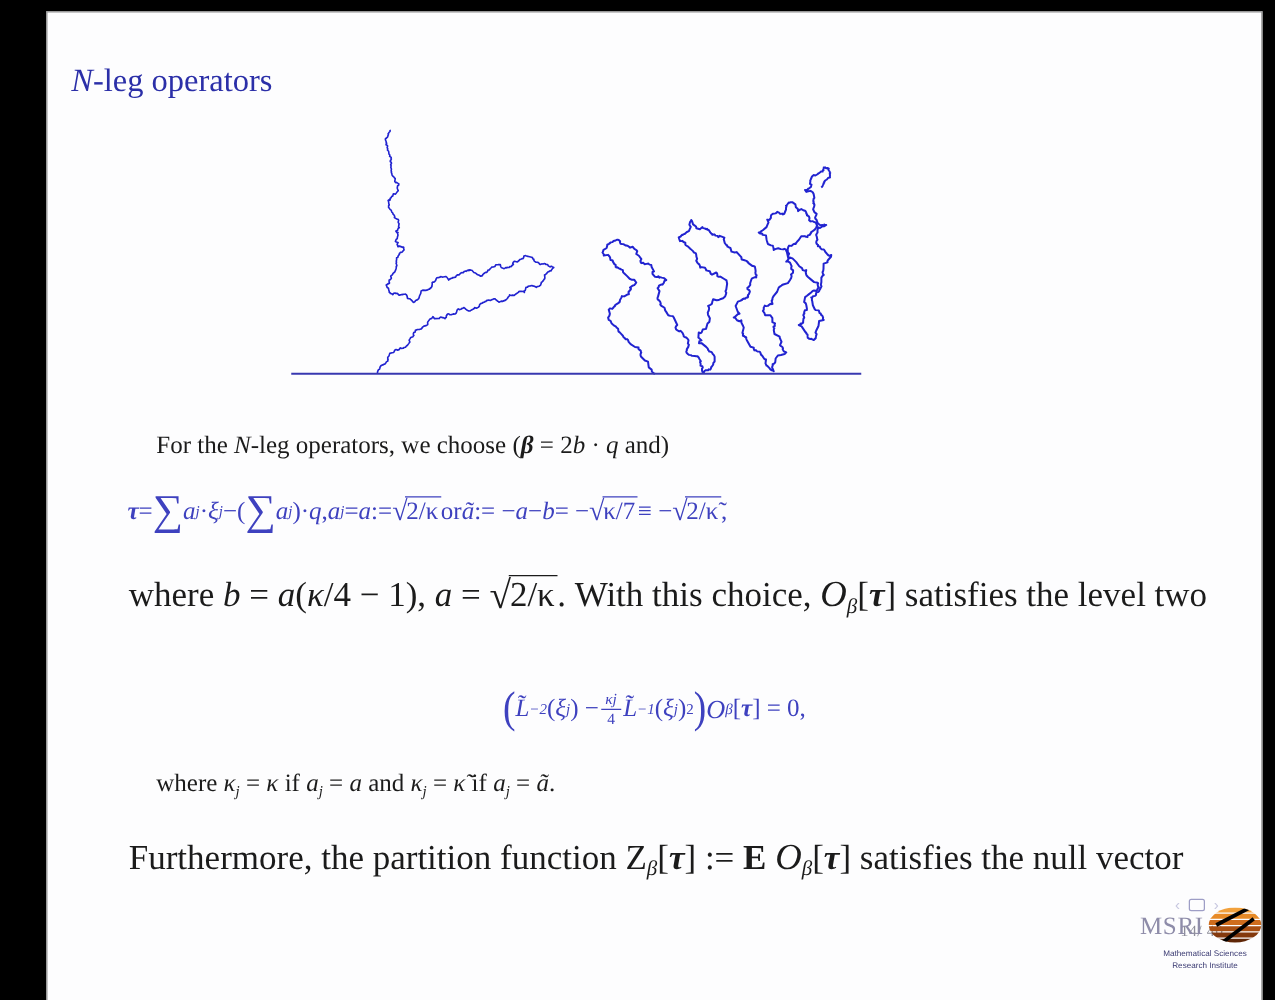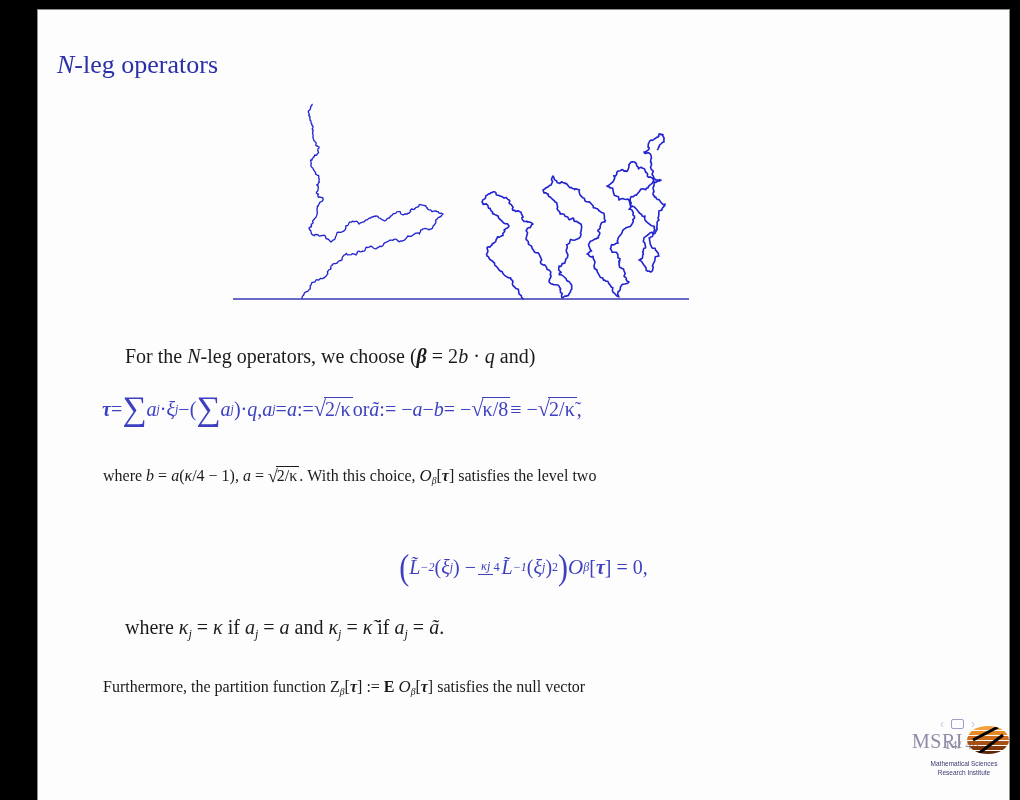--- a/index.html
+++ b/index.html
@@ -4,40 +4,40 @@
 <style>
   html,body{margin:0;padding:0;background:#000;}
   body{width:1020px;height:800px;overflow:hidden;position:relative;
        font-family:"Liberation Serif","DejaVu Serif",serif;}
   .stage{position:absolute;left:0;top:0;width:1020px;height:800px;background:#000;}
   .slide{position:absolute;left:37px;top:9px;width:973px;height:795px;
          background:#fdfdfe;border:1px solid #8f8f8f;box-sizing:border-box;}
   .abs{position:absolute;}
   .title{left:19px;top:40px;font-size:26px;color:#2b2fa8;white-space:pre;}
   .bodyline{font-size:20px;color:#1b1b1b;white-space:pre;margin-left:22px;}
-  .para{font-size:16px;color:#1b1b1b;white-space:pre;line-height:33px;}
+  .para{font-size:28px;color:#1b1b1b;white-space:pre;line-height:33px;}
   .blue{color:#3e41bf;}
   #fig{left:188px;top:81px;}
   .eqtau{left:64px;top:372px;height:54px;display:flex;align-items:center;font-size:20px;}
   .eqdeg{left:0;top:528px;width:100%;height:58px;display:flex;align-items:center;
          justify-content:center;font-size:20px;}
   
   .r-p{}
   .r-i{font-style:italic;}
   .r-b{font-weight:700;}
   .r-bi{font-weight:700;font-style:italic;}
   .r-sub{font-size:60%;vertical-align:-0.3em;font-style:italic;}
   .r-sup{font-size:60%;vertical-align:0.5em;}
   .r-big{font-size:170%;vertical-align:-0.16em;line-height:1;}
   .r-rt{font-size:112%;vertical-align:-1px;margin-right:-2px;}
   .r-ov{border-top:1.5px solid currentColor;padding:0 2px 0 1px;}
   .r-bigp{font-size:150%;line-height:1;display:inline-block;transform:scaleY(1.18);
           transform-origin:center;vertical-align:-0.12em;}
   .r-cal{font-style:italic;font-size:105%;}
-  .r-frac{display:inline-flex;flex-direction:row;align-items:center;
+  .r-frac{display:inline-flex;flex-direction:column;align-items:center;
           vertical-align:-0.45em;font-size:62%;line-height:1.15;margin:0 2px;}
   .r-frac .num{font-style:italic;border-bottom:1px solid currentColor;padding:0 3px;}
   .r-frac .den{}
   
   .nav{right:34px;top:709px;display:flex;align-items:center;gap:7px;}
   .nav-chev{font-size:12px;color:#c8c8e0;line-height:10px;cursor:pointer;
             font-family:"Liberation Sans","DejaVu Sans",sans-serif;}
   .nav-frame{width:11px;height:8px;border:1.5px solid #9e9ec6;border-radius:2px;cursor:pointer;}
   .pagenum{right:30px;top:728px;font-size:12.5px;color:#8d8d99;letter-spacing:0.5px;margin-left:25px;}
   
@@ -91,21 +91,21 @@
         <span class="r-rt">√</span>
         <span class="r-ov">2/κ</span>
         <span class="r-p"> or </span>
         <span class="r-i">ã</span>
         <span class="r-p"> := −</span>
         <span class="r-i">a</span>
         <span class="r-p">−</span>
         <span class="r-i">b</span>
         <span class="r-p"> = −</span>
         <span class="r-rt">√</span>
-        <span class="r-ov">κ/8</span>
+        <span class="r-ov">κ/7</span>
         <span class="r-p"> ≡ −</span>
         <span class="r-rt">√</span>
         <span class="r-ov">2/κ̃</span>
         <span class="r-p">,</span>
       </div>
 
     <div class="abs" style="left:65px;top:449px">
       <div class="para"><span class="r-p">where </span><span class="r-i">b</span><span class="r-p"> = </span><span class="r-i">a</span><span class="r-p">(</span><span class="r-i">κ</span><span class="r-p">/4 − 1), </span><span class="r-i">a</span><span class="r-p"> = </span><span class="r-rt">√</span><span class="r-ov">2/κ</span><span class="r-p">. With this choice, </span><span class="r-cal">O</span><span class="r-sub">β</span><span class="r-p">[</span><span class="r-bi">τ</span><span class="r-p">] satisfies the level two</span></div>
     </div>
 

